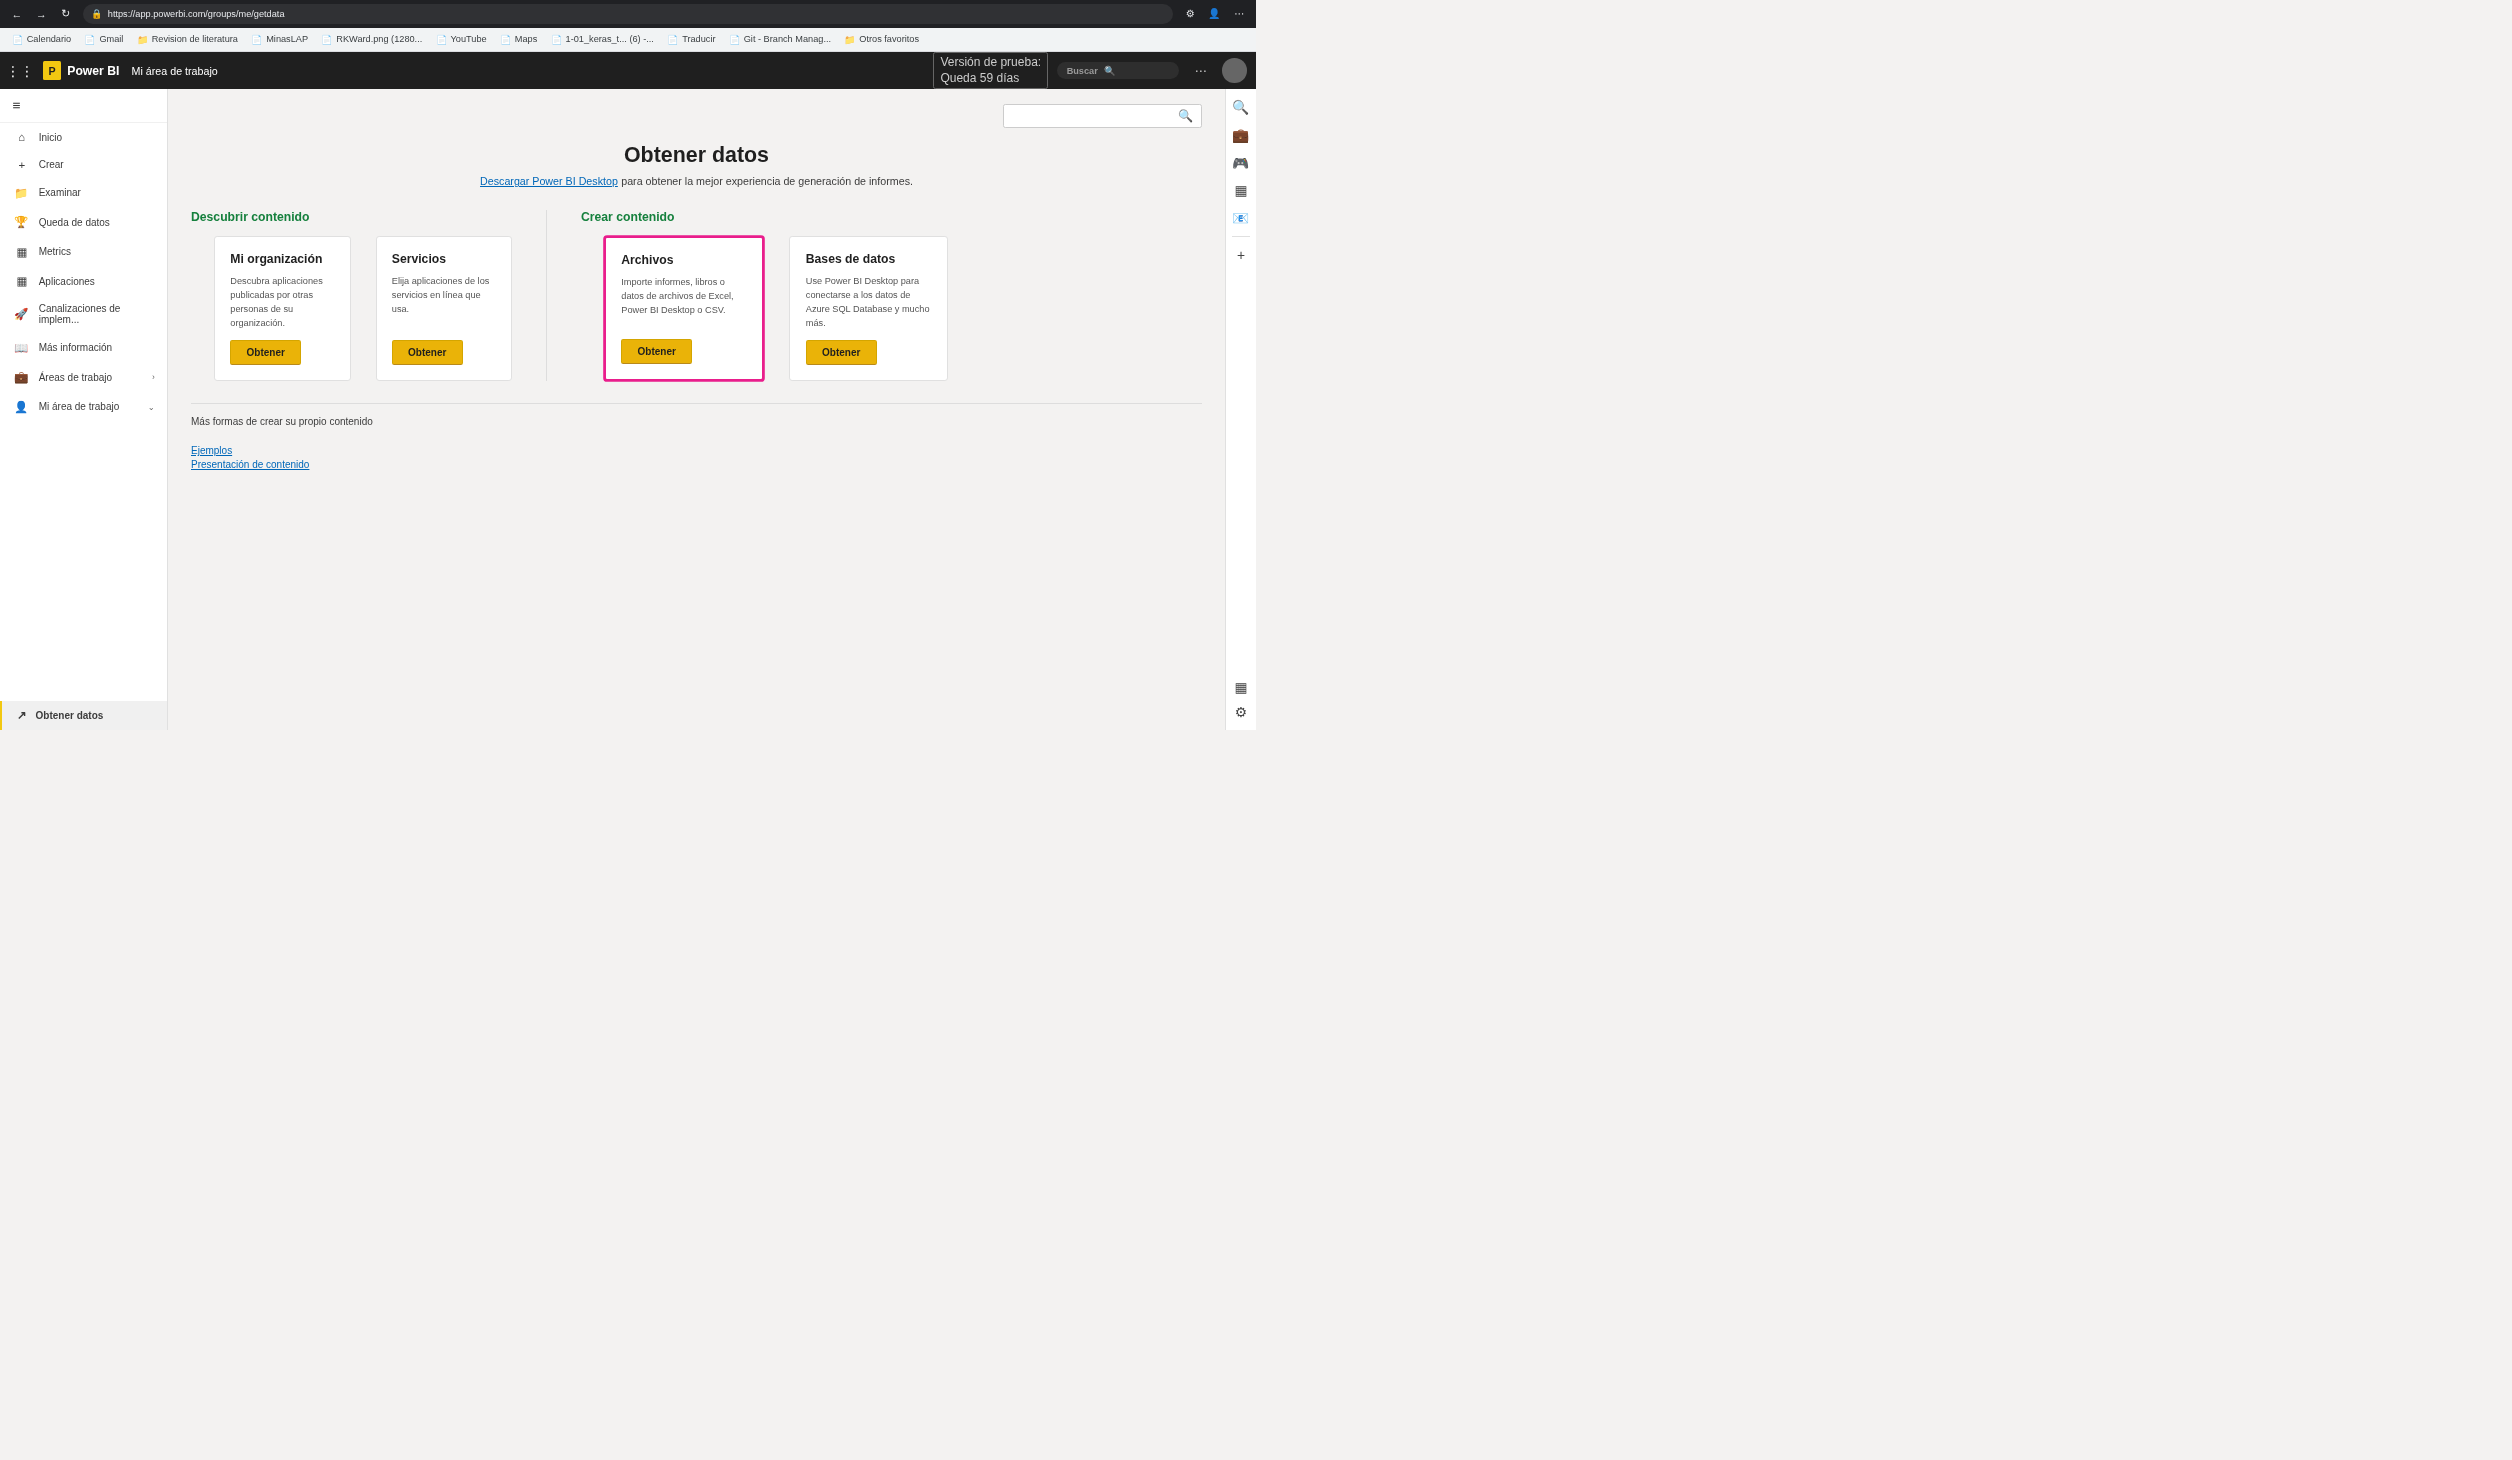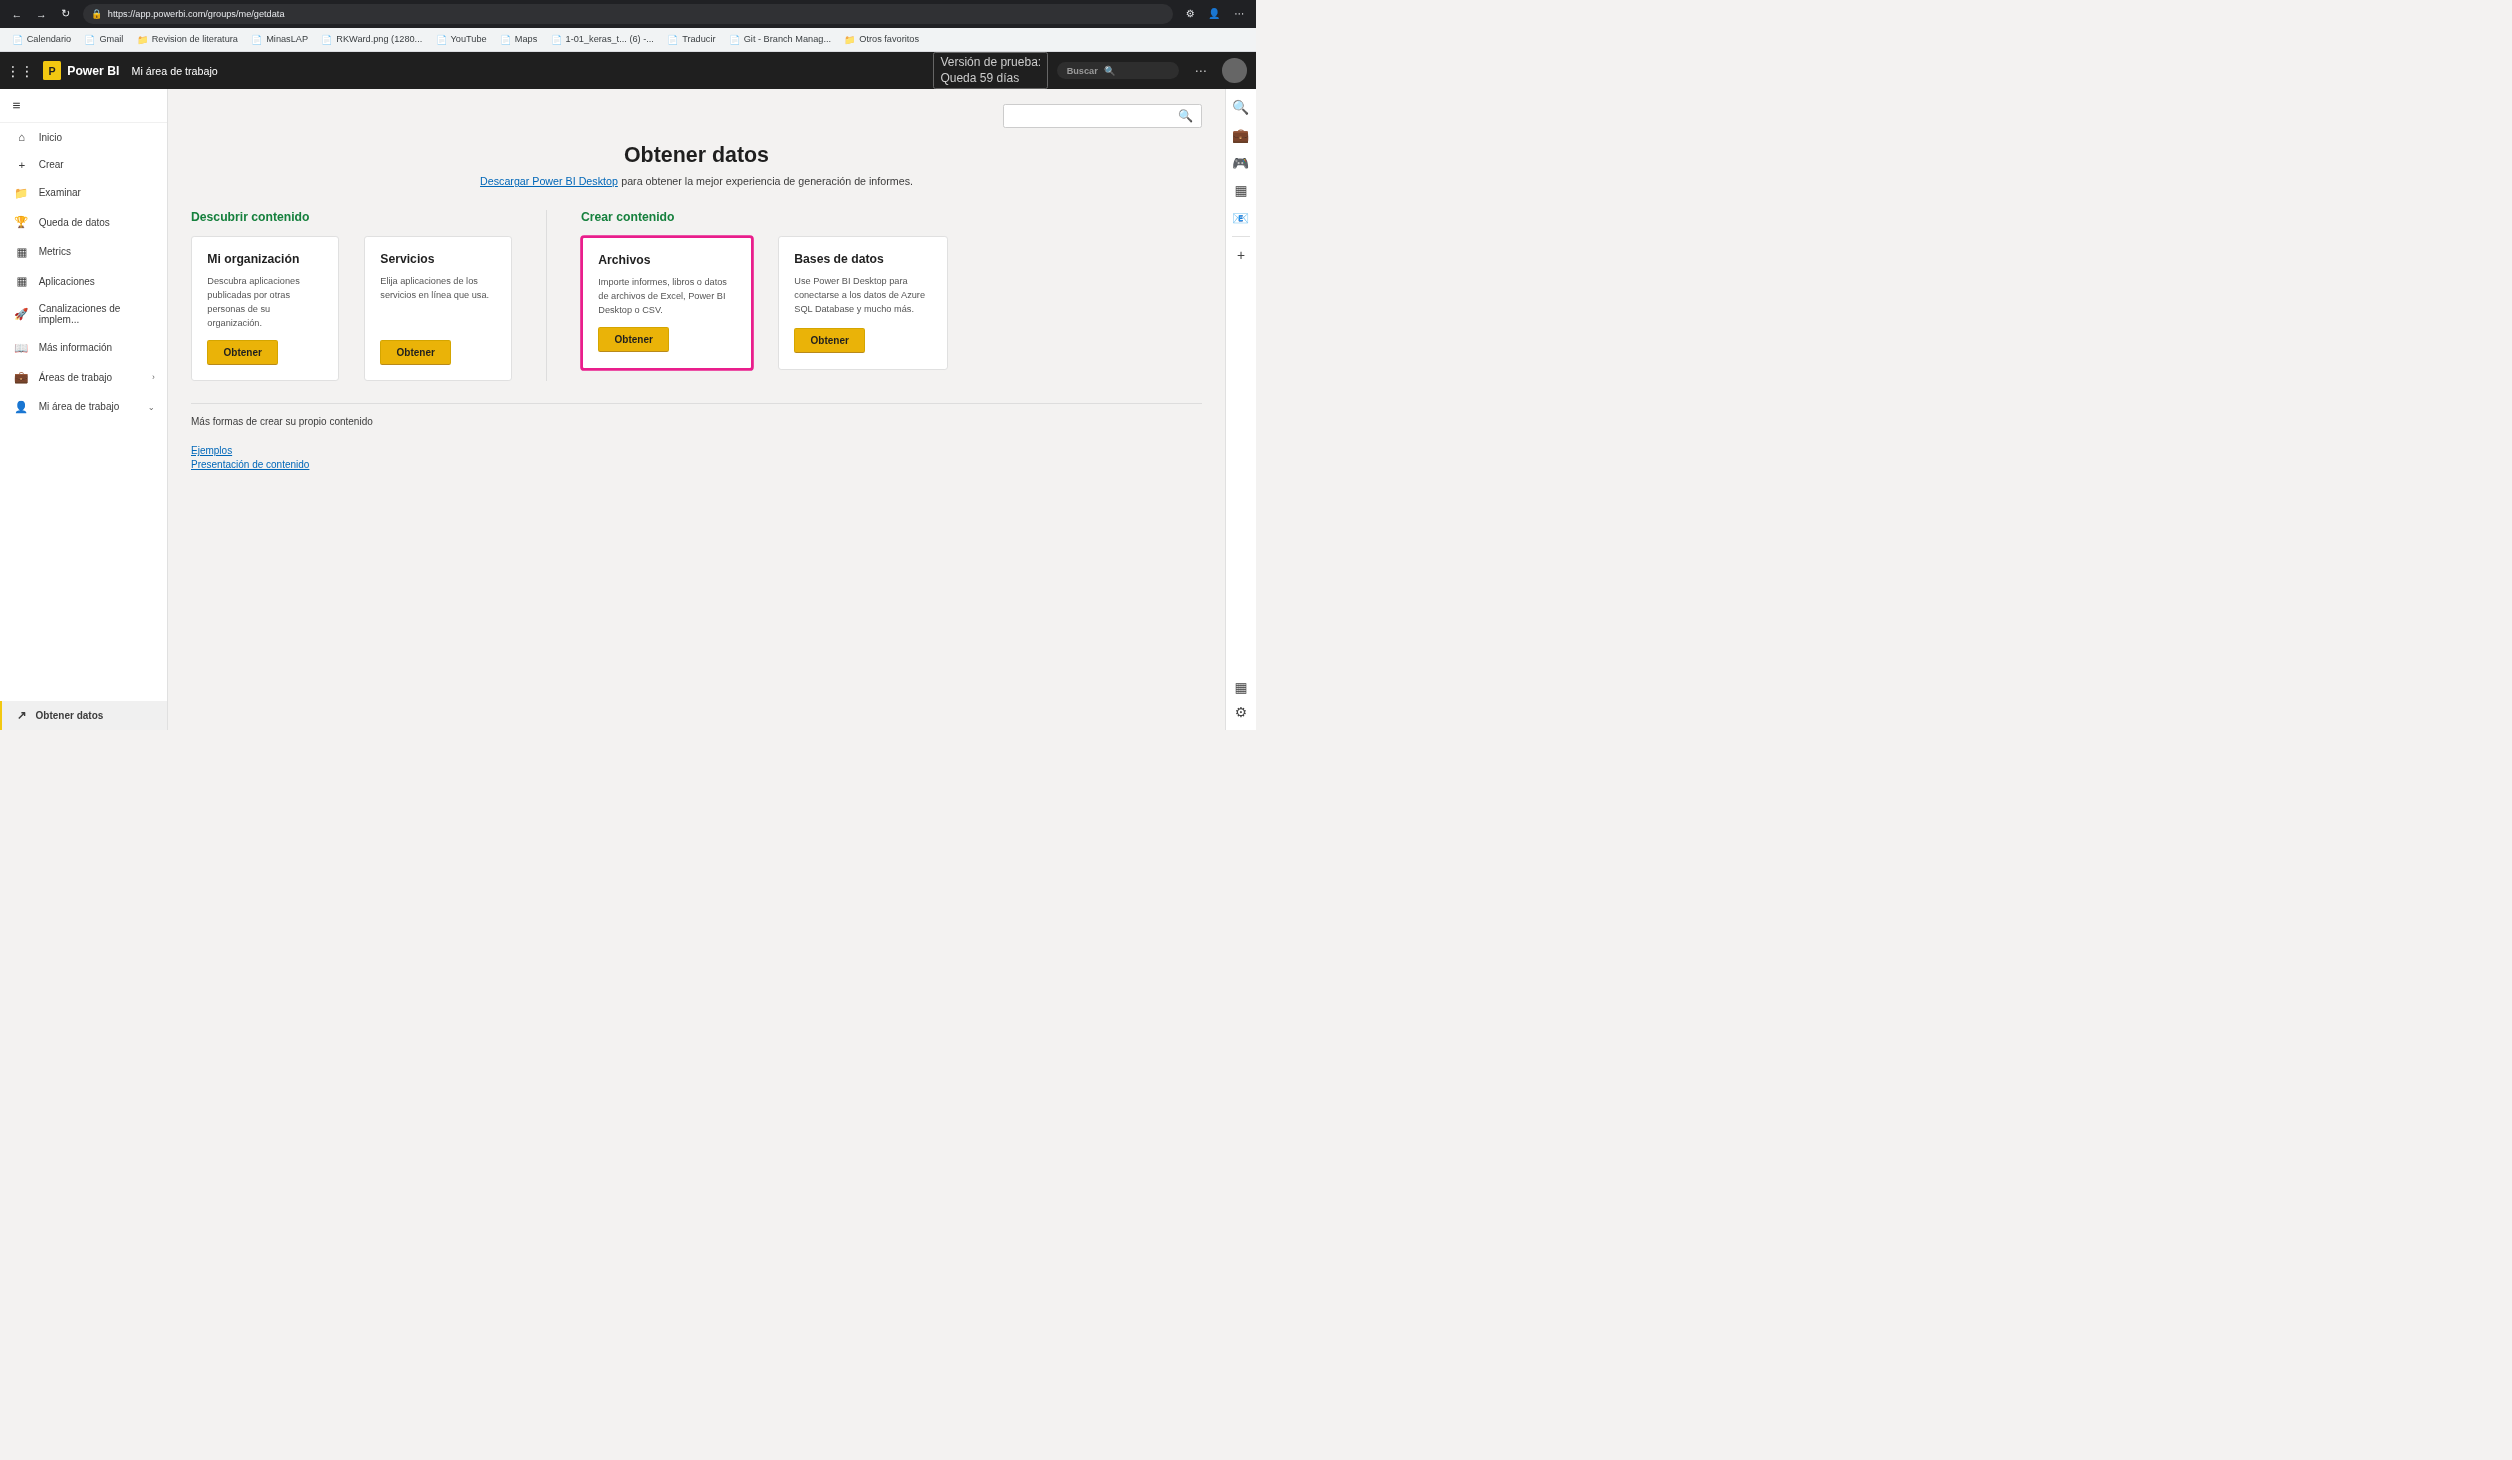--- a/index.html
+++ b/index.html
@@ -165,21 +165,21 @@
       color: #0067b8; text-decoration: underline; font-size: 10.7px;
     }
     .page-subtitle span { font-size: 10.7px; color: #3c3c3c; }
 
     
     .sections-row { display: flex; gap: 31px; }
     .section { flex: 1; }
     .section-heading {
       font-size: 12.2px; font-weight: 600; color: #15803d; margin-bottom: 12.2px;
     }
-    .cards-row { display: flex; gap: 25px; }
+    .cards-row { display: flex; gap: 25px; margin-left: 23px; }
     .card {
       background: #fff; border: 0.8px solid #e0e0e0; border-radius: 3.1px;
       padding: 15.3px; flex: 1; display: flex; flex-direction: column; gap: 9.2px;
       cursor: pointer;
     }
     .card.highlighted {
       border: 2.3px solid #e91e8c; box-shadow: 0 0 0 0.8px #e91e8c;
     }
     .card-title { font-size: 12.2px; font-weight: 600; color: #1f1f1f; }
     .card-description { font-size: 9.2px; color: #555; line-height: 1.5; flex: 1; }

